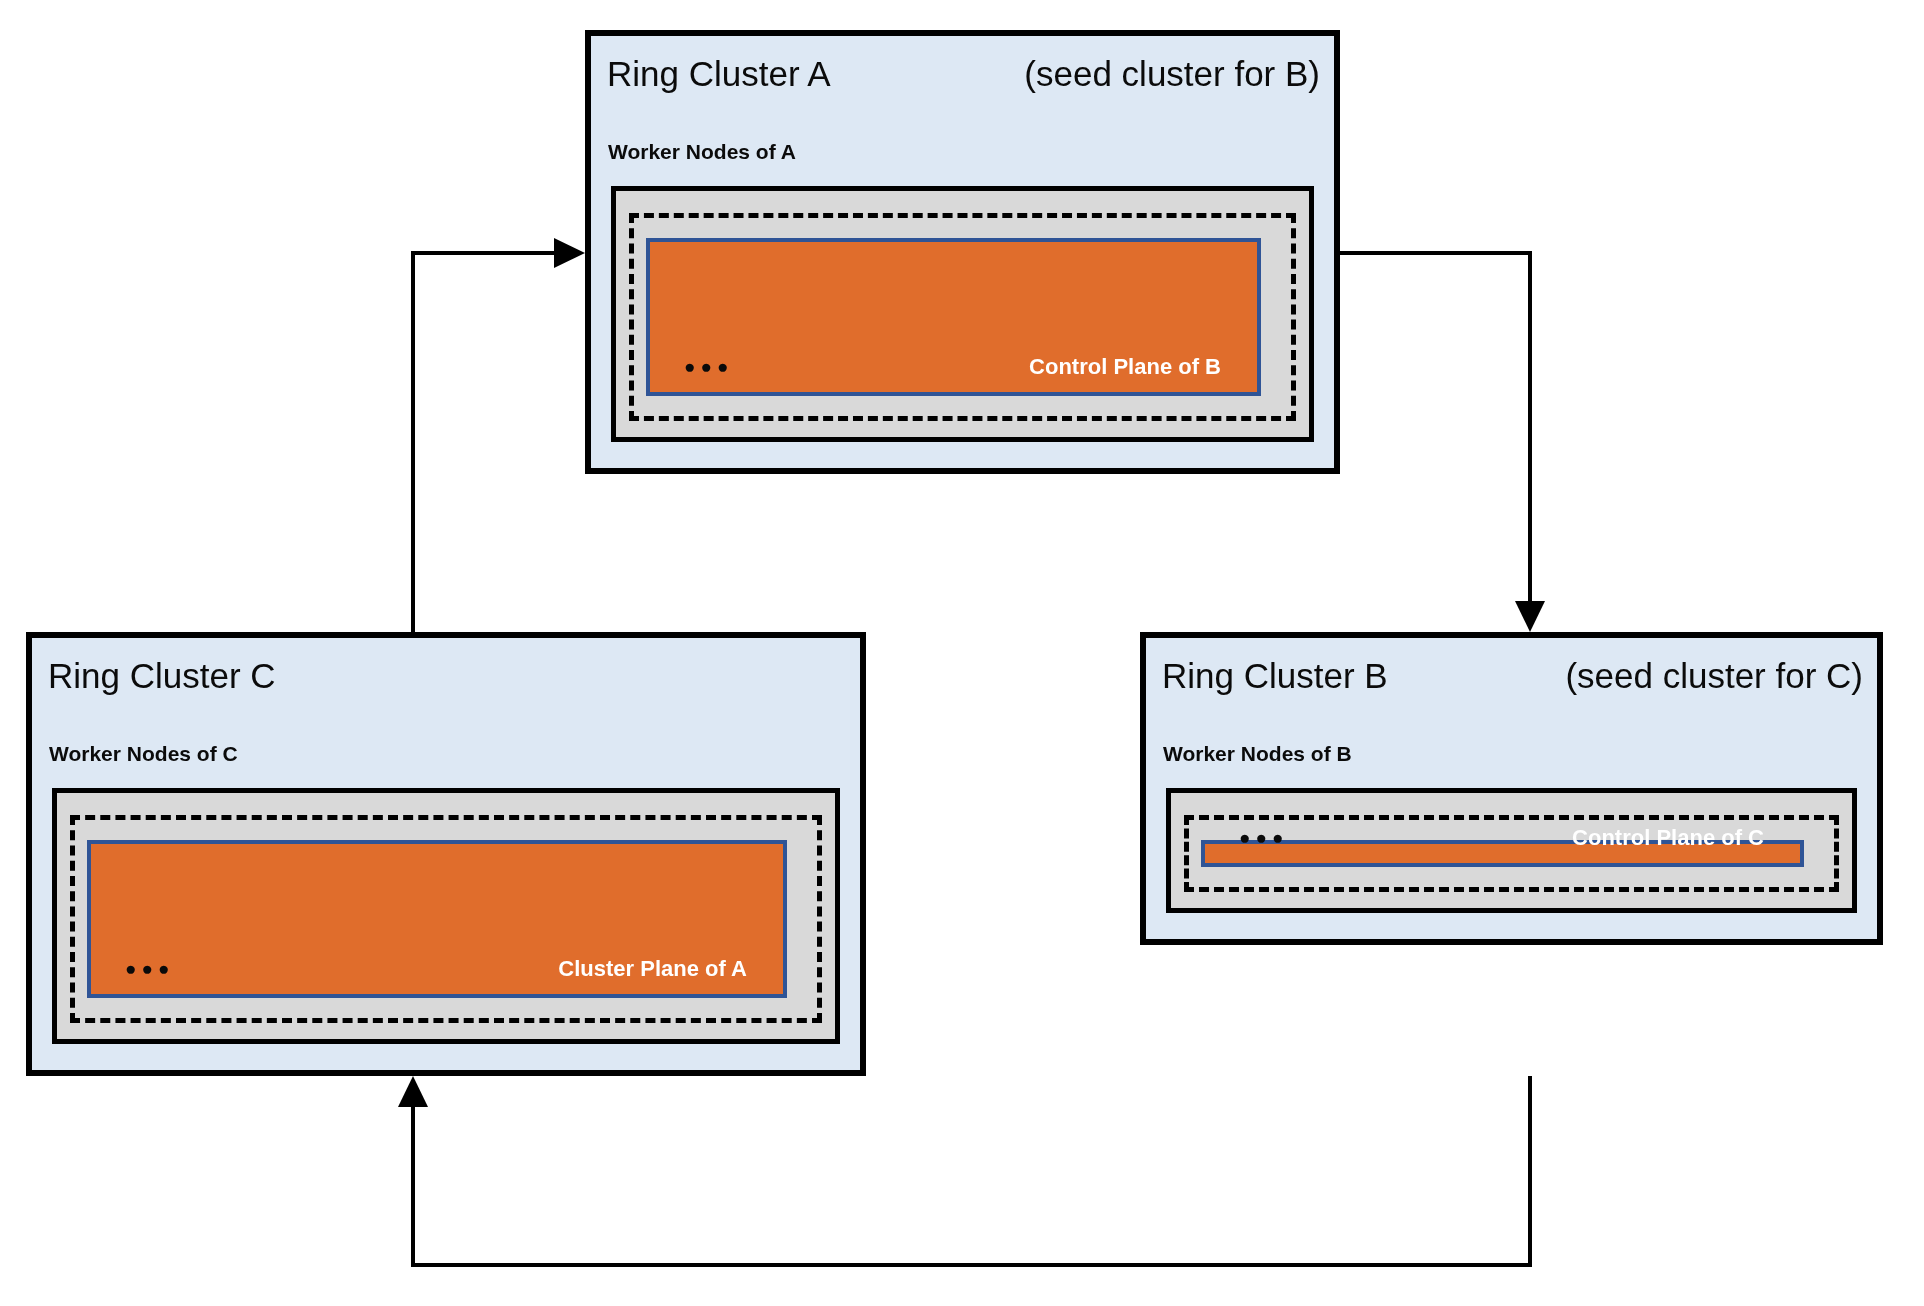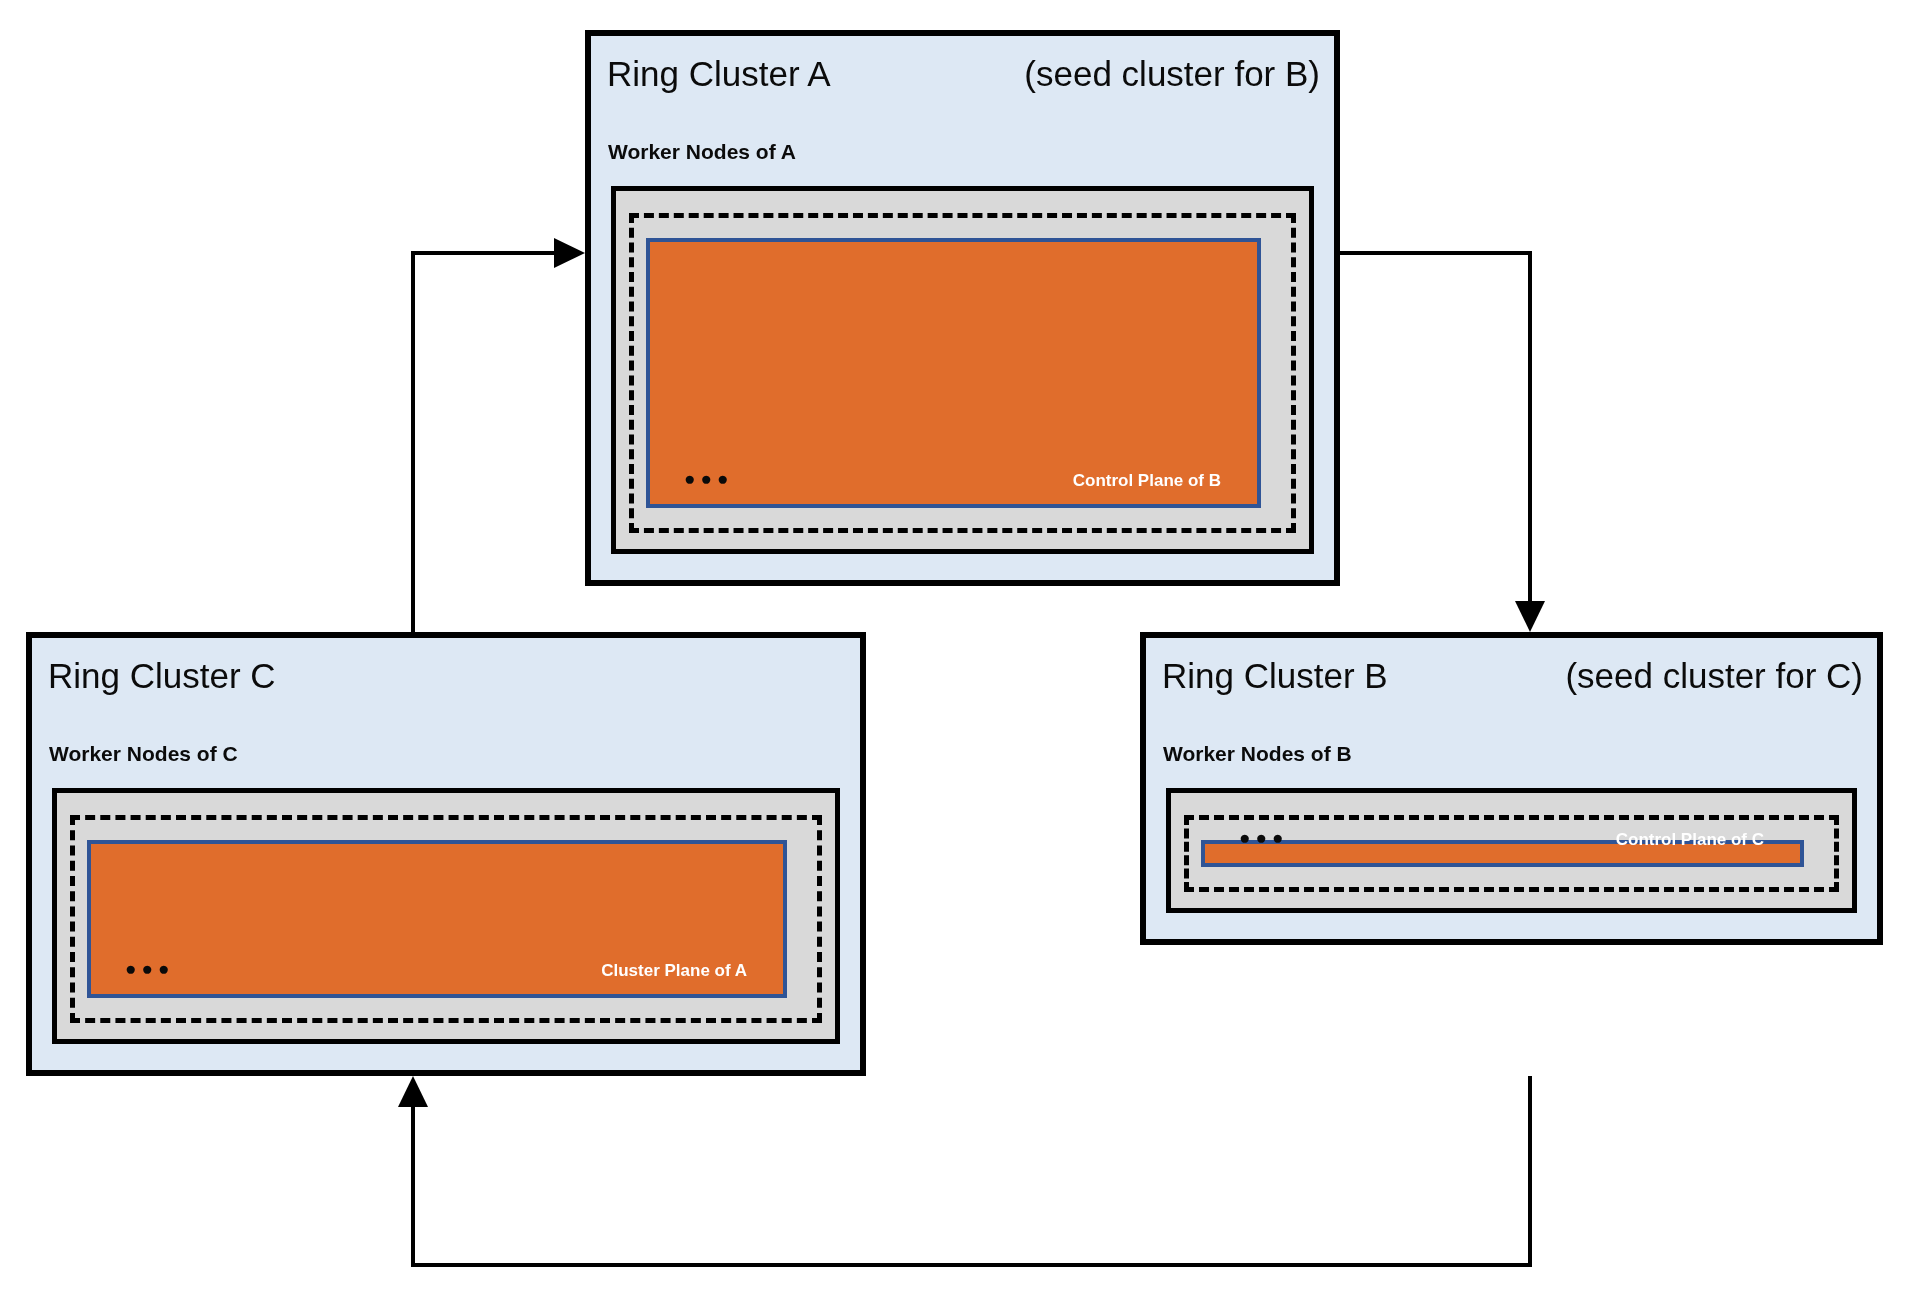--- a/index.html
+++ b/index.html
@@ -27,21 +27,21 @@
   .arrow-layer{
     position:absolute;left:0;top:0;width:1924px;height:1306px;
     z-index:5;pointer-events:none;
   }
   .cluster{
     position:absolute;
     background:var(--cluster_bg);
     border:6px solid var(--cluster_border);
     z-index:1;
   }
-  .cluster-a{left:585px;top:30px;width:755px;height:556px;}
+  .cluster-a{left:585px;top:30px;width:755px;height:444px;}
   .cluster-c{left:26px;top:632px;width:840px;height:444px;}
   .cluster-b{left:1140px;top:632px;width:743px;height:313px;}
   .title-row{
     position:absolute;left:16px;right:14px;top:18px;
     display:flex;justify-content:space-between;align-items:baseline;
     font-size:35px;line-height:1.15;color:var(--title_text);
     white-space:nowrap;
   }
   .worker-label{
     position:absolute;left:17px;top:104px;
@@ -62,21 +62,21 @@
     background:var(--control_plane_bg);
     border:4px solid var(--control_plane_border);
   }
   .dots{
     position:absolute;left:34px;bottom:16px;
     font-size:19px;letter-spacing:5px;line-height:1;
     color:#0a0a0a;
   }
   .cp-label{
     position:absolute;right:36px;bottom:13px;
-    font-size:17px;font-weight:bold;line-height:1.1;
+    font-size:22px;font-weight:bold;line-height:1.1;
     color:var(--control_plane_text);
     white-space:nowrap;
   }
   .arrow-line{
     fill:none;
     stroke:var(--arrow_color);
     stroke-width:4;
   }
   .arrow-head{fill:var(--arrow_color);stroke:none;}
 </style>

